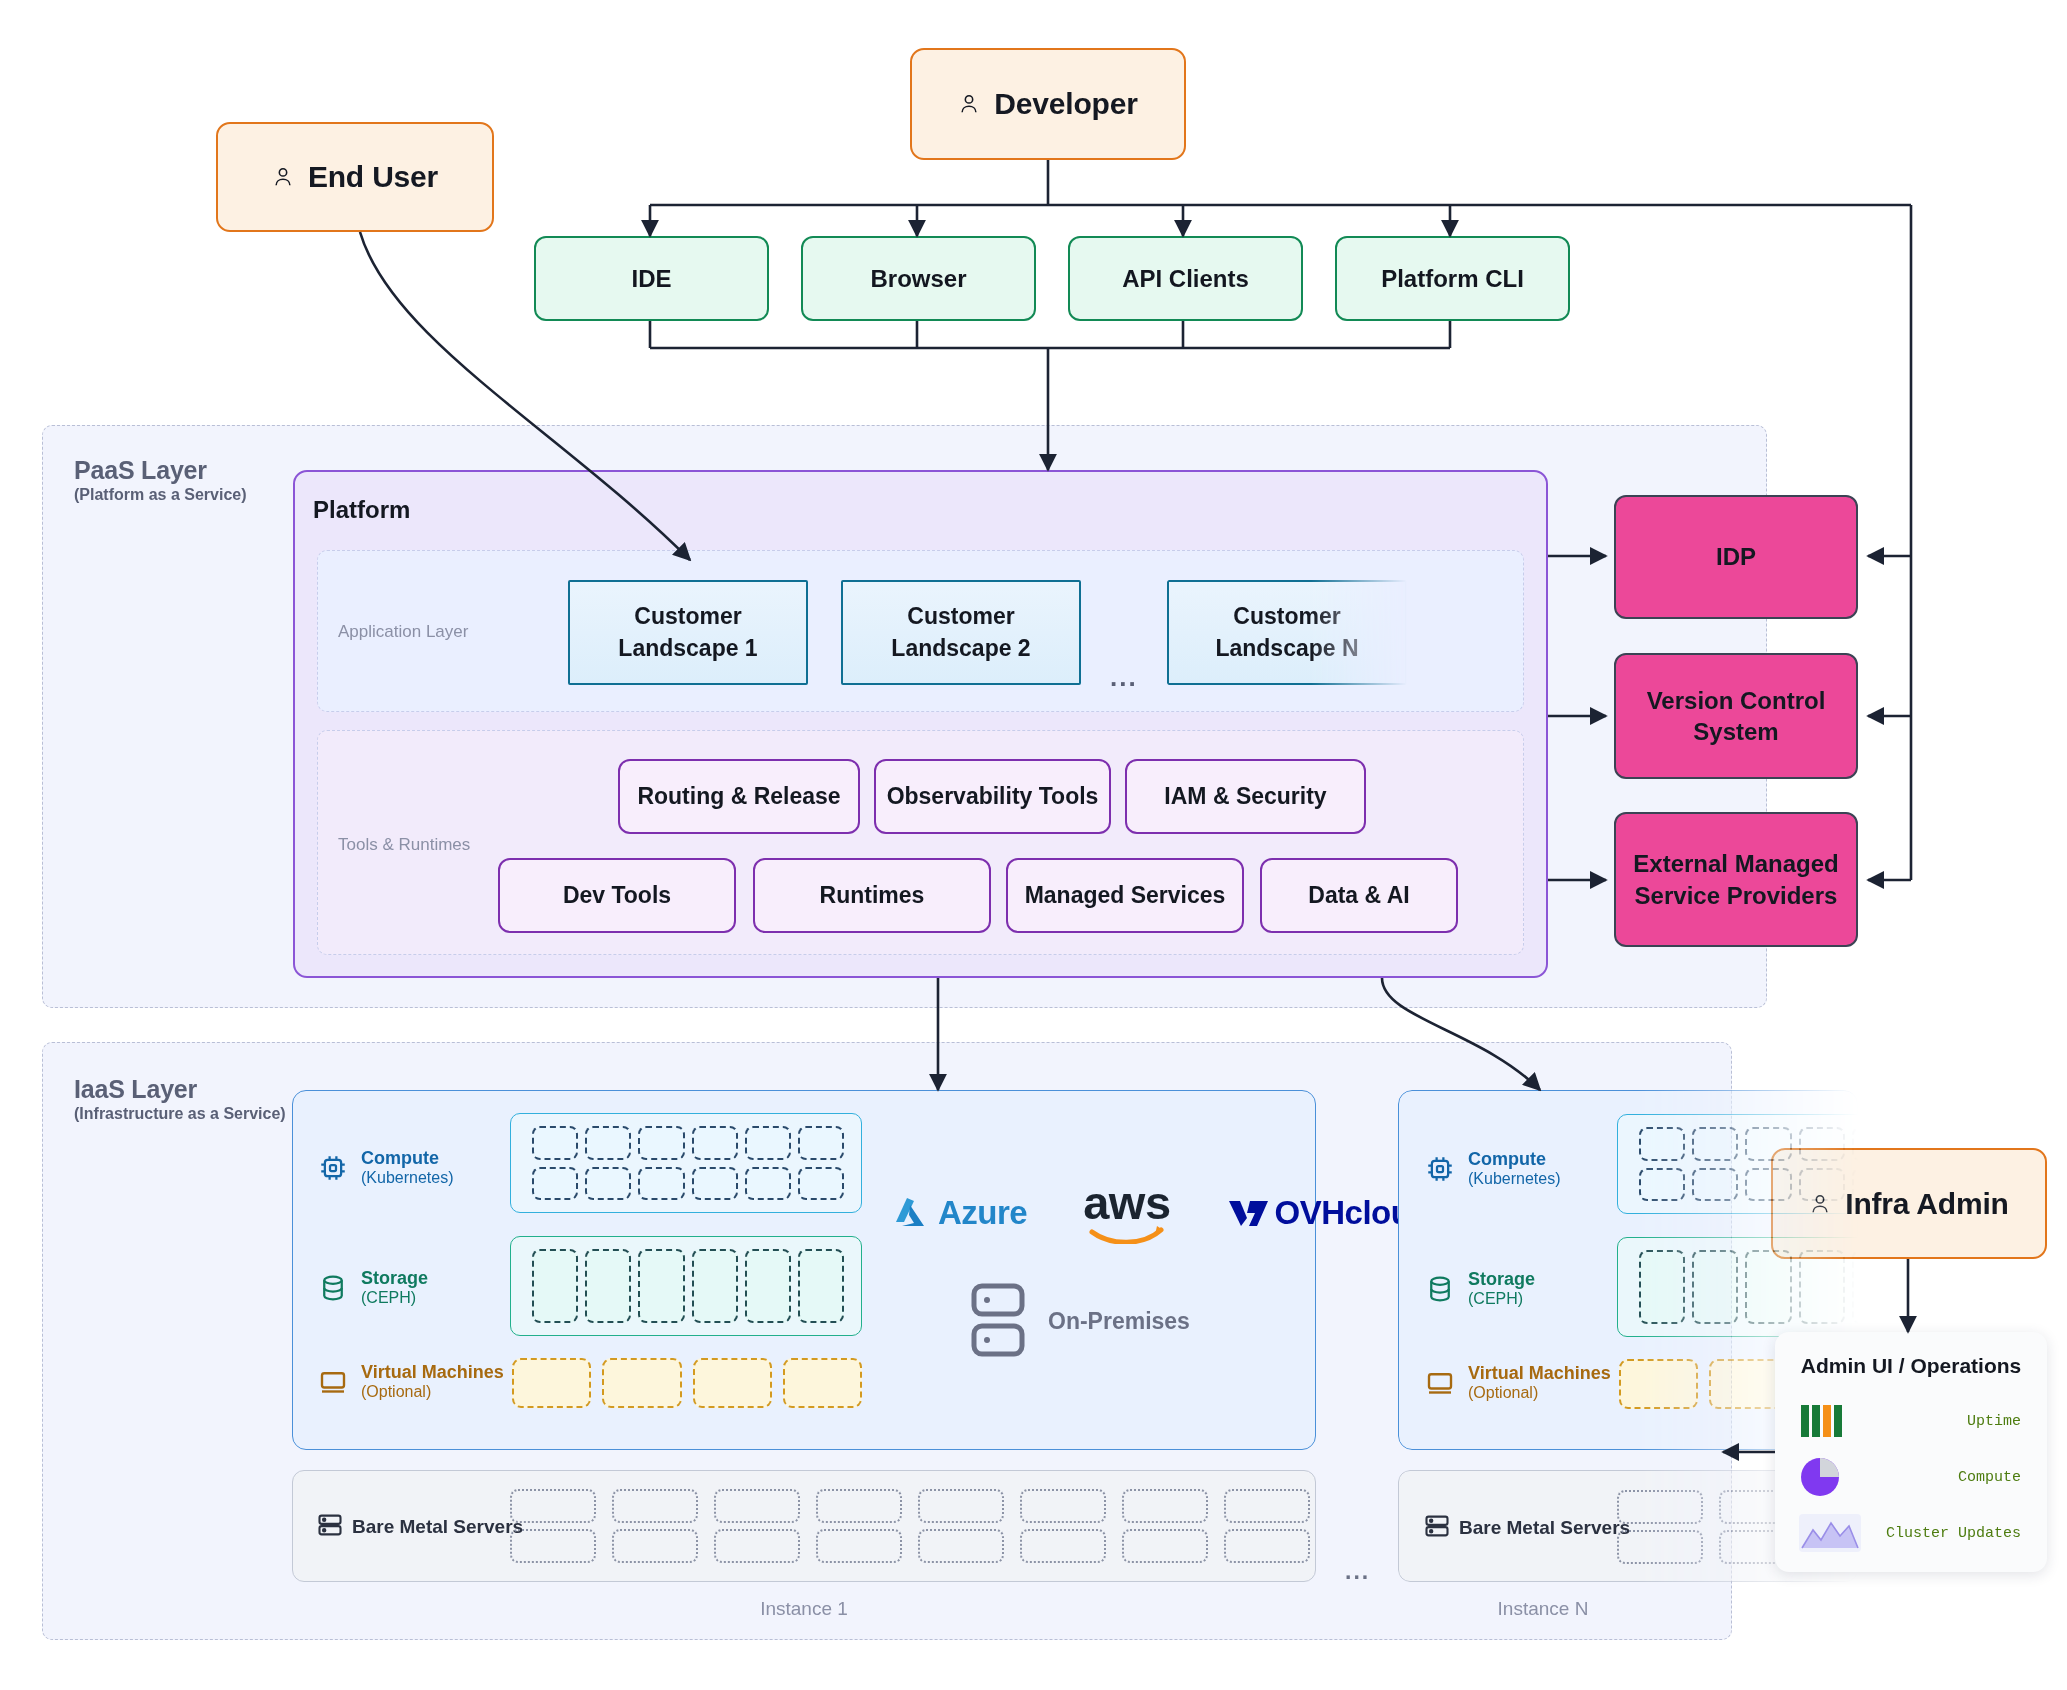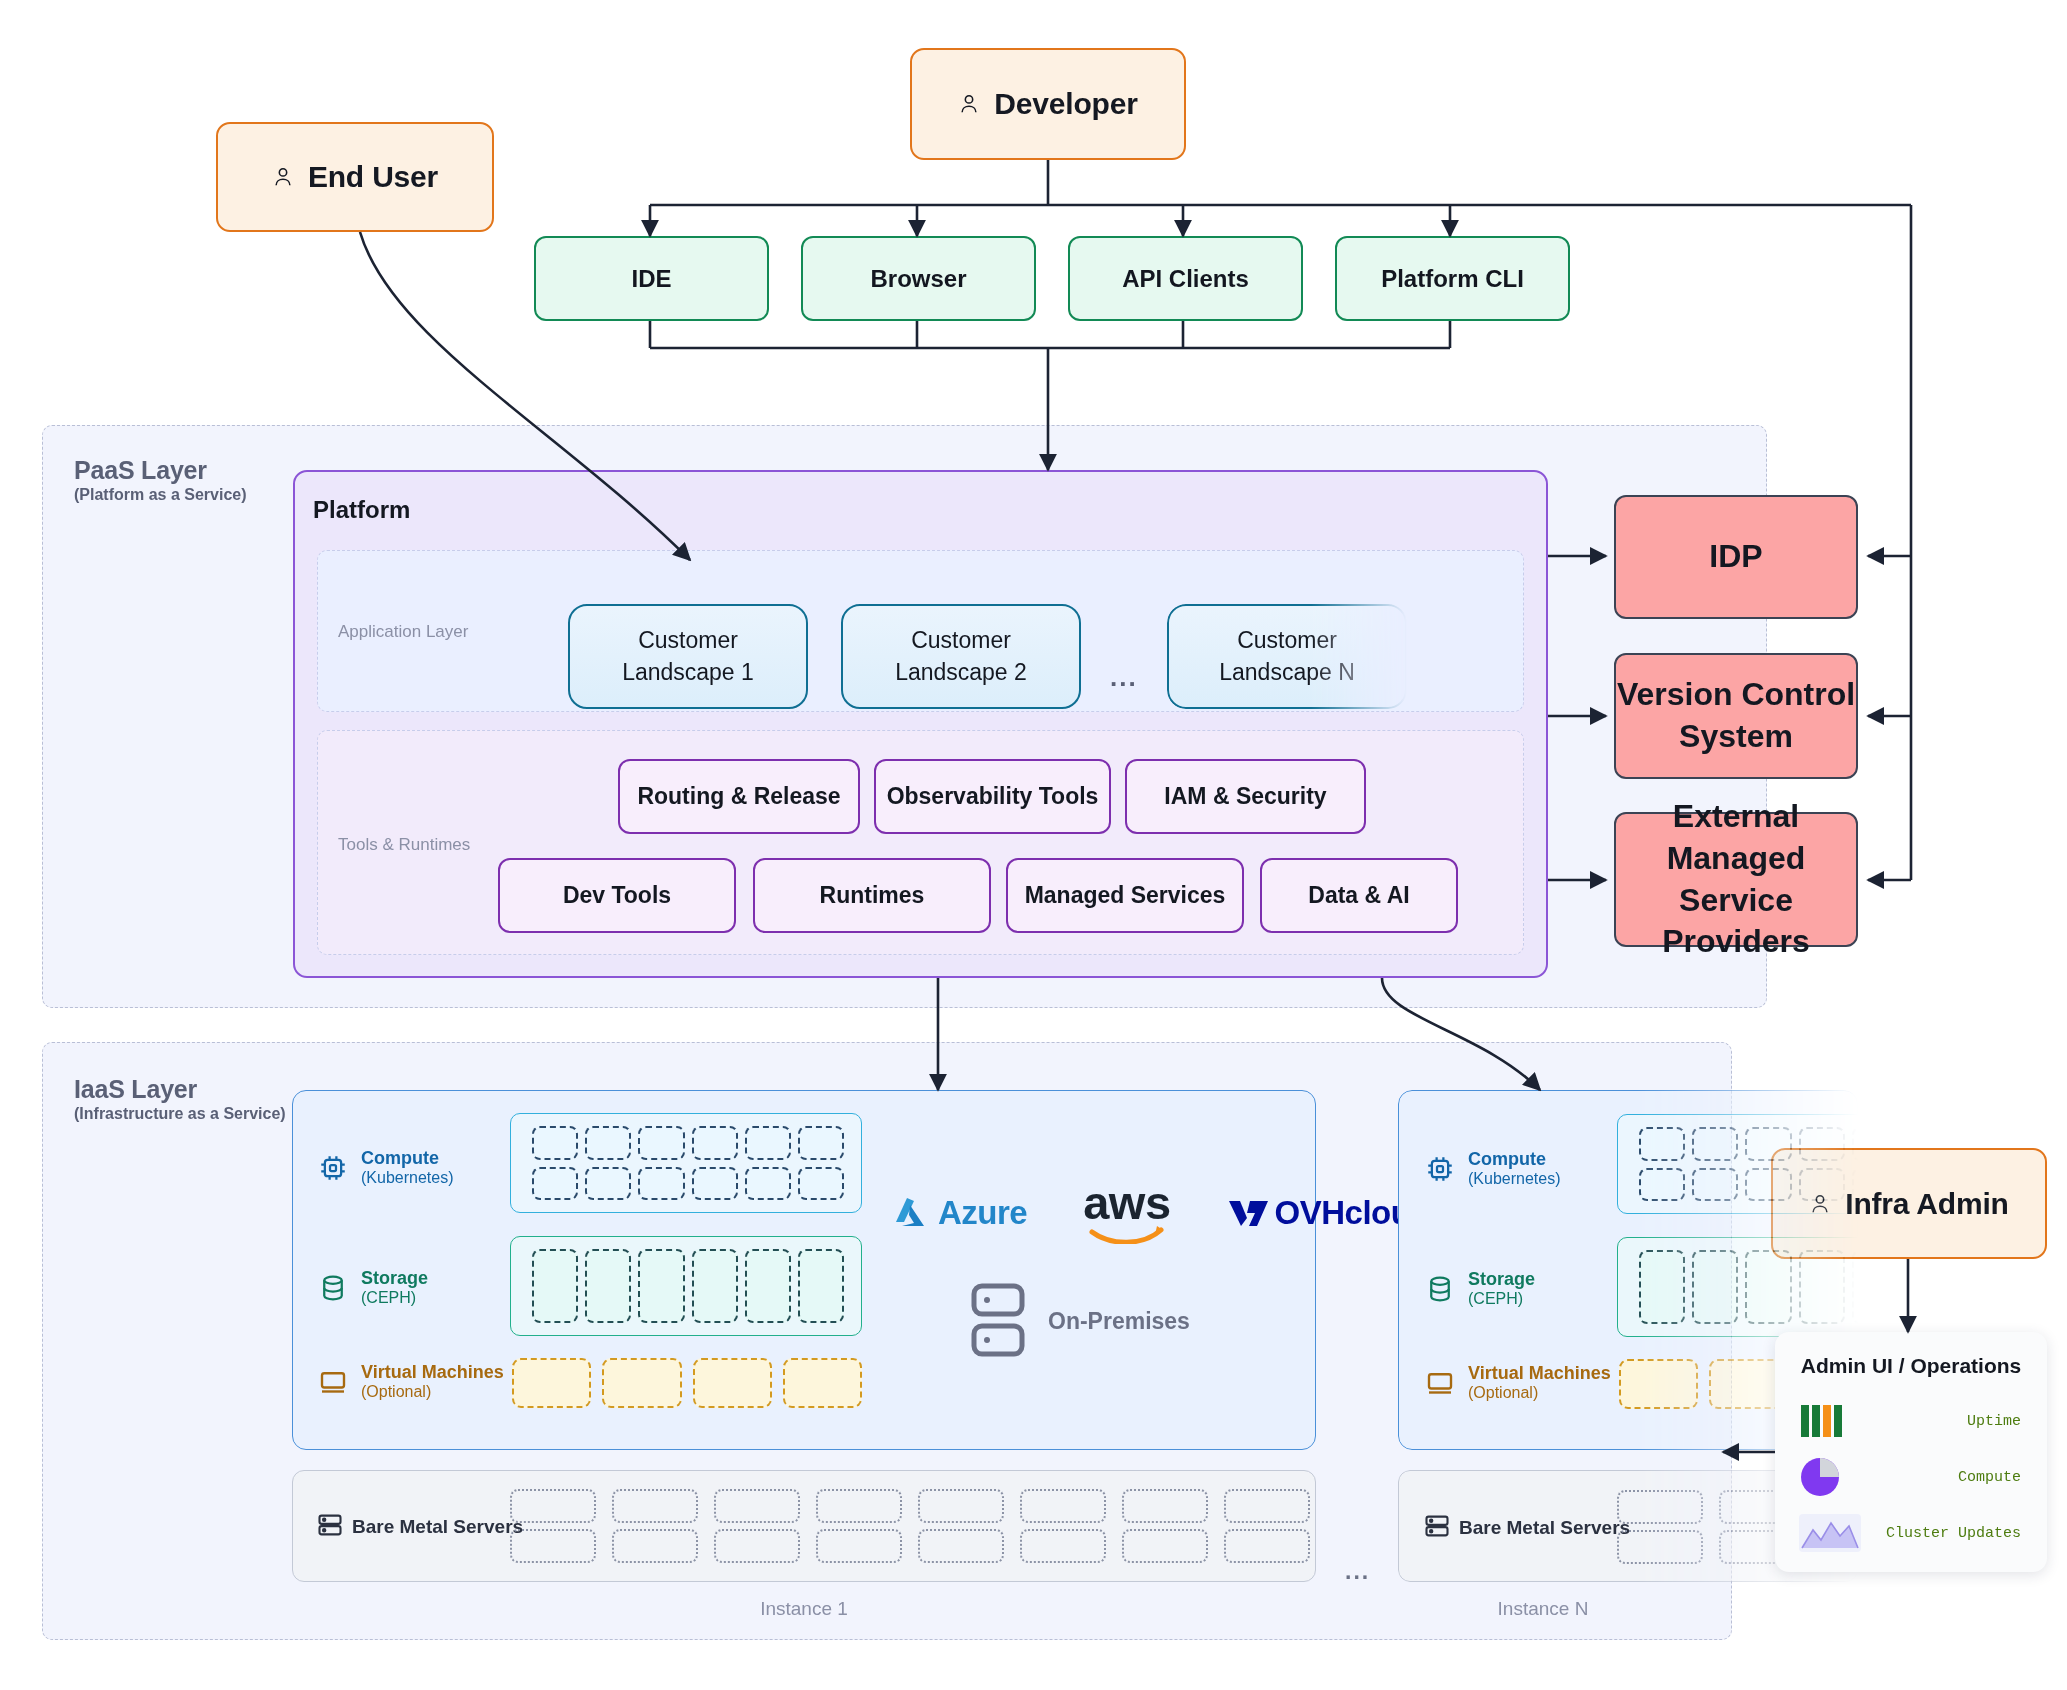--- a/index.html
+++ b/index.html
@@ -46,37 +46,36 @@
   }
   #platform-label { position:absolute; font-size:24px; font-weight:700; color:#141821; }
 
   .inner-band { position:absolute; border:1.4px dashed #c7cdeb; border-radius:10px; }
   #app-band { background:#eaefff; }
   #tools-band { background:#f2ebfb; }
   .band-label { position:absolute; font-size:17px; color:#8b90a6; font-weight:400; }
 
   .landscape {
     background:linear-gradient(180deg,#eaf4fd 0%, #dceefb 100%);
-    border:2.2px solid #0f6f93; border-radius:19px;
-    font-size:23px; font-weight:400; line-height:1.35; color:#141821;
+    border:2.2px solid #0f6f93; border-radius:2px;
+    font-size:23px; font-weight:700; line-height:1.35; color:#141821;
     flex-direction:column;
-    margin-top:24px;
   }
   #landscape-n { -webkit-mask-image:linear-gradient(to right,#000 60%,transparent 100%);
                  mask-image:linear-gradient(to right,#000 60%,transparent 100%); }
   #landscape-ellipsis { position:absolute; font-size:26px; font-weight:800; color:#5a6076; letter-spacing:2px; }
 
   .tool {
     background:#f8eefc; border:2.2px solid #7d2fae; border-radius:12px;
     font-size:23px; font-weight:700; color:#141821;
   }
 
   .ext-box {
-    background:#fca5a5; border:2.2px solid #3b4354; border-radius:12px;
-    font-size:32px; font-weight:700; line-height:1.3; color:#141821;
+    background:#ec4899; border:2.2px solid #3b4354; border-radius:12px;
+    font-size:24px; font-weight:700; line-height:1.3; color:#141821;
   }
 
   
   .instance {
     position:absolute; background:#e9f1fe; border:1.8px solid #4a90d9; border-radius:14px;
   }
   #instance-n { -webkit-mask-image:linear-gradient(to right,#000 52%,transparent 100%);
                 mask-image:linear-gradient(to right,#000 52%,transparent 100%); }
   #instance-n-metal { -webkit-mask-image:linear-gradient(to right,#000 52%,transparent 100%);
                 mask-image:linear-gradient(to right,#000 52%,transparent 100%); }

